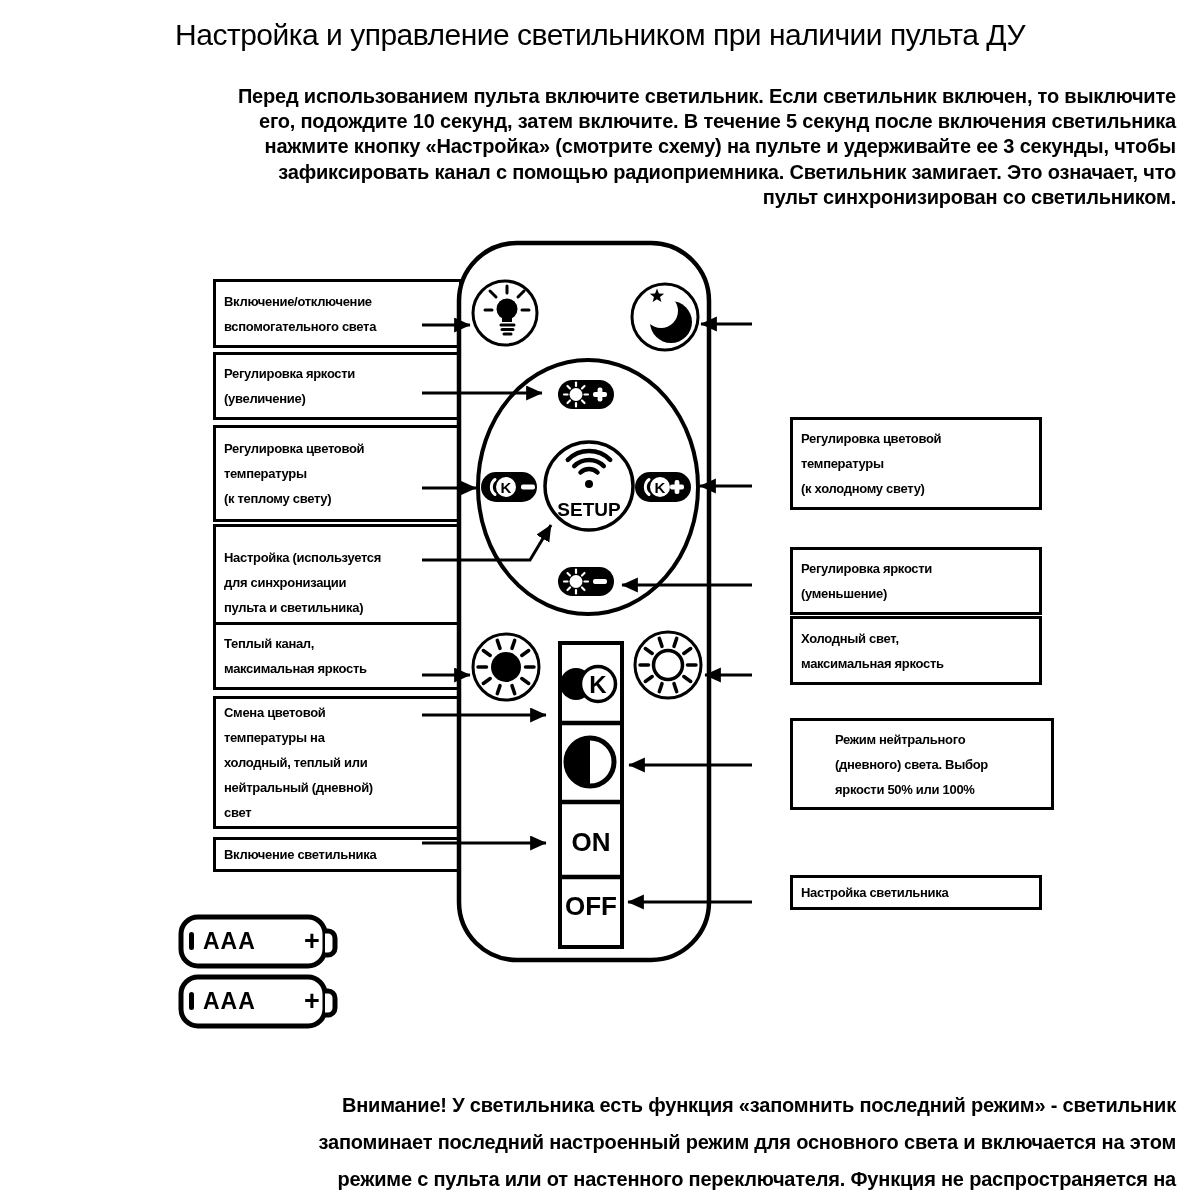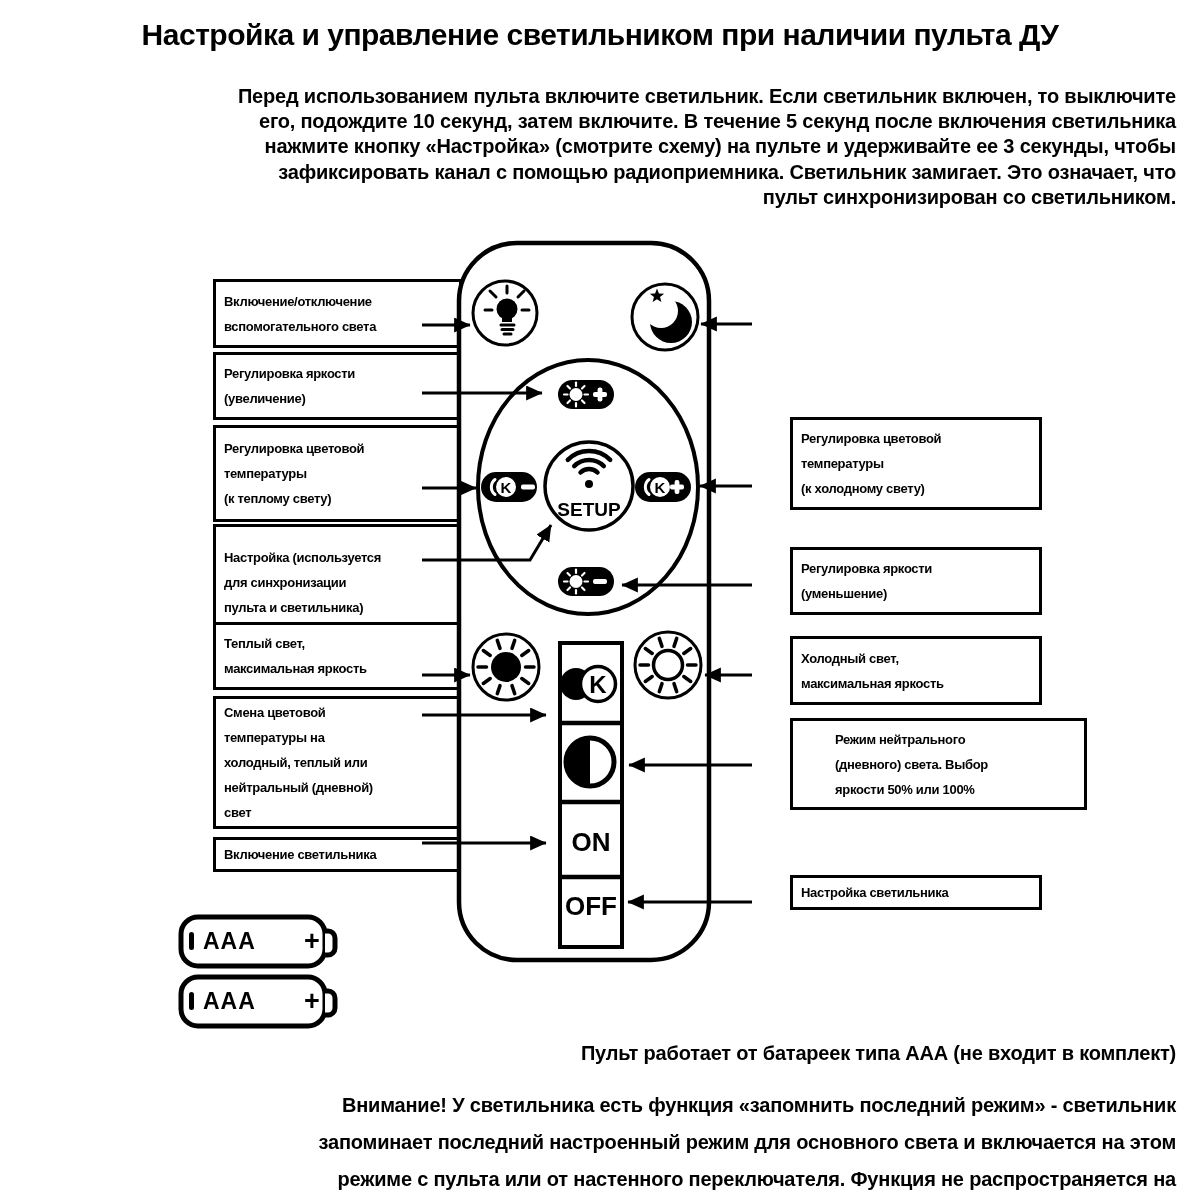--- a/index.html
+++ b/index.html
@@ -2,21 +2,21 @@
 <html><head>
 <meta charset="utf-8">
 <style>
   html,body { margin:0; padding:0; background:#fff; }
   .page {
     position:relative; width:1200px; height:1200px; background:#fff;
     font-family:"Liberation Sans", sans-serif; color:#000; overflow:hidden;
   }
   .title {
     position:absolute; top:18px; left:0; width:1200px; text-align:center;
-    font-size:30px; font-weight:bold; letter-spacing:-0.5px;
+    font-size:30px; font-weight:normal; letter-spacing:-0.5px;
   }
   .para {
     position:absolute; font-size:20px; font-weight:bold;
     white-space:pre-line; line-height:25.2px; letter-spacing:-0.2px;text-align:right;
   }
   #intro { left:176px; top:84px; width:1000px; }
   #note-battery { left:176px; top:1041px; width:1000px; }
   #note-attention { left:176px; top:1087px; width:1000px; line-height:37px; }
   .callout {
     position:absolute; border:3px solid #000; box-sizing:border-box;
@@ -41,37 +41,37 @@
   <div class="callout" style="left:173px;top:279px;width:249px;height:69px;">Включение/отключение
 вспомогательного света</div>
   <div class="callout" style="left:173px;top:352px;width:249px;height:68px;">Регулировка яркости
 (увеличение)</div>
   <div class="callout" style="left:173px;top:425px;width:249px;height:97px;">Регулировка цветовой
 температуры
 (к теплому свету)</div>
   <div class="callout" style="left:173px;top:524px;width:249px;height:117px;">Настройка (используется
 для синхронизации
 пульта и светильника)</div>
-  <div class="callout" style="left:173px;top:622px;width:249px;height:68px;">Теплый свет,
+  <div class="callout" style="left:173px;top:622px;width:249px;height:68px;">Теплый канал,
 максимальная яркость</div>
   <div class="callout" style="left:173px;top:696px;width:249px;height:133px;">Смена цветовой
 температуры на
 холодный, теплый или
 нейтральный (дневной)
 свет</div>
   <div class="callout" style="left:173px;top:837px;width:249px;height:35px;">Включение светильника</div>
 
   <div class="callout" style="left:750px;top:417px;width:252px;height:93px;">Регулировка цветовой
 температуры
 (к холодному свету)</div>
   <div class="callout" style="left:750px;top:547px;width:252px;height:68px;">Регулировка яркости
 (уменьшение)</div>
-  <div class="callout" style="left:750px;top:636px;width:252px;height:69px;">Холодный свет,
+  <div class="callout" style="left:750px;top:616px;width:252px;height:69px;">Холодный свет,
 максимальная яркость</div>
-  <div class="callout" style="left:750px;top:718px;width:297px;height:92px;padding-left:42px;">Режим нейтрального
+  <div class="callout" style="left:750px;top:718px;width:264px;height:92px;padding-left:42px;">Режим нейтрального
 (дневного) света. Выбор
 яркости 50% или 100%</div>
   <div class="callout" style="left:750px;top:875px;width:252px;height:35px;">Настройка светильника</div>
 
   <svg class="diagram" width="1200" height="1200" viewBox="0 0 1200 1200">
     <defs>
       <marker id="arr" markerWidth="6.5" markerHeight="6" refX="5.3" refY="2.5" orient="auto" markerUnits="strokeWidth">
         <path d="M0,0 L5.5,2.5 L0,5 Z" fill="#000"></path>
       </marker>
       <g id="big-rays" stroke="#000" stroke-width="3.5" stroke-linecap="round">
@@ -232,19 +232,18 @@
     </g>
     <g>
       <rect x="181" y="977" width="144" height="49" rx="17" fill="#fff" stroke="#000" stroke-width="5"></rect>
       <rect x="189" y="992" width="5" height="18" rx="2.5" fill="#000"></rect>
       <text x="203" y="1009" font-size="23" font-weight="bold" letter-spacing="1" fill="#000">AAA</text>
       <text x="312" y="1010" text-anchor="middle" font-size="27" font-weight="bold" fill="#000">+</text>
       <path d="M325,991 h3 a7,7 0 0 1 7,7 v10 a7,7 0 0 1 -7,7 h-3" fill="#fff" stroke="#000" stroke-width="5"></path>
     </g>
   </svg>
 
-  <div class="para" id="note-battery">Пульт работает от батареек типа ААА (не входит в комплект)</div>
   <div class="para" id="note-attention">Внимание! У светильника есть функция «запомнить последний режим» - светильник
 запоминает последний настроенный режим для основного света и включается на этом
 режиме с пульта или от настенного переключателя. Функция не распространяется на
 вспомогательный свет.</div>
 
 </div>
 
 </body></html>

